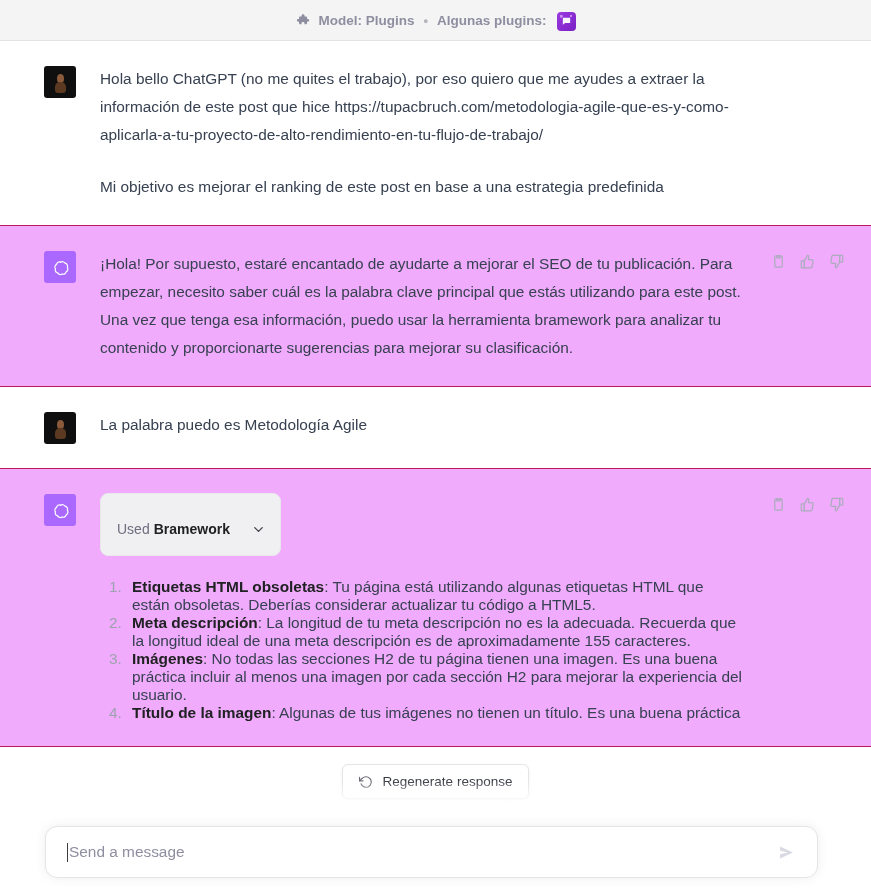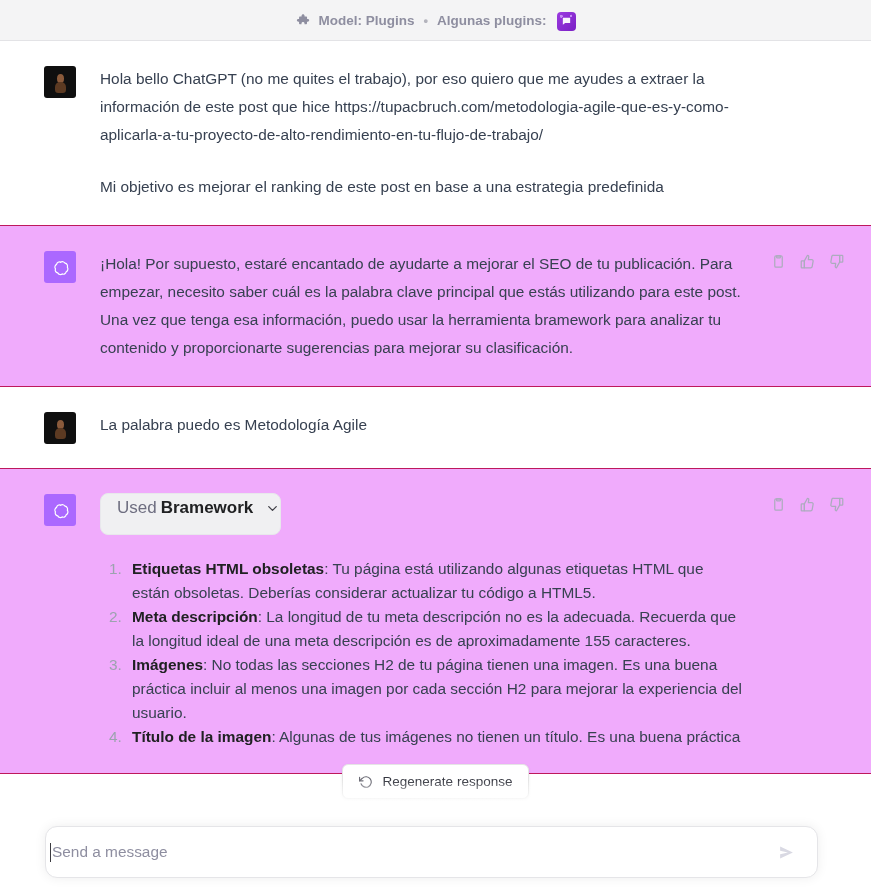--- a/index.html
+++ b/index.html
@@ -157,41 +157,41 @@
 
   
   .plugin-pill {
     display: inline-flex;
     align-items: center;
     justify-content: space-between;
     gap: 12px;
     background: #f0f0f2;
     border: 1px solid #e8e8ec;
     border-radius: 8px;
-    padding: 0 14px 12px 16px;
+    padding: 21px 14px 12px 16px;
     width: 181px;
-    font-size: 17px;
+    font-size: 14px;
     cursor: pointer;
     margin-bottom: 22px;
   }
   .plugin-pill .used  { color: #6e6e80; font-weight: 400; }
   .plugin-pill .tool  { color: #202123; font-weight: 700; margin-left: 4px; }
   .plugin-pill .chev  { color: #3f3f46; display: inline-flex; }
 
   
   ol.seo-list {
     margin: 0 0 0 0;
     padding-left: 26px;
     list-style-position: outside;
   }
   ol.seo-list li {
     margin-top: 0px;
     padding-left: 6px;
     color: #374151;
-    line-height: 24px;
+    line-height: 18px;
   }
   ol.seo-list li::marker { color: #9ca3af; }
   ol.seo-list li b { color: #202123; font-weight: 700; }
 
   .intro-para { margin-bottom: 24px; }
 
   
   .regen-wrap {
     position: absolute;
     left: 0; right: 0;
@@ -236,21 +236,21 @@
     left: 45px;
     right: 53px;
     bottom: 12px;
     height: 52px;
     background: #ffffff;
     border: 1px solid #e5e5e8;
     border-radius: 12px;
     box-shadow: 0 0 12px rgba(0,0,0,0.07);
     display: flex;
     align-items: center;
-    padding: 0 18px 0 4px;
+    padding: 0 18px 0 21px;
   }
   .composer .caret {
     width: 1px;
     height: 19px;
     background: #3b3b40;
     margin-right: 1px;
   }
   .composer .placeholder {
     flex: 1 1 auto;
     color: #8e8ea0;

